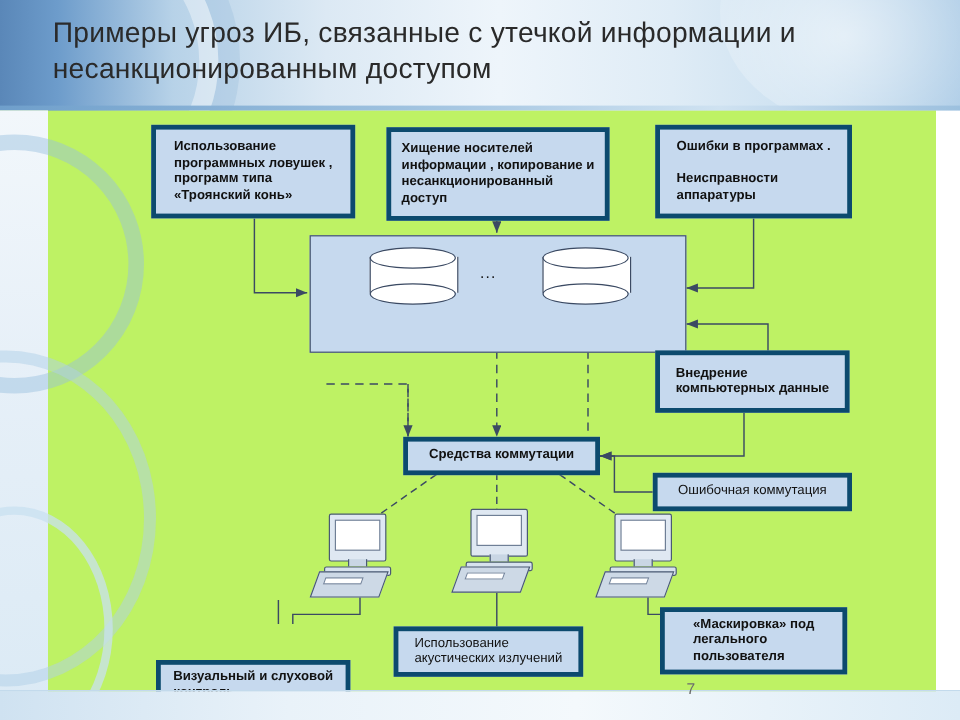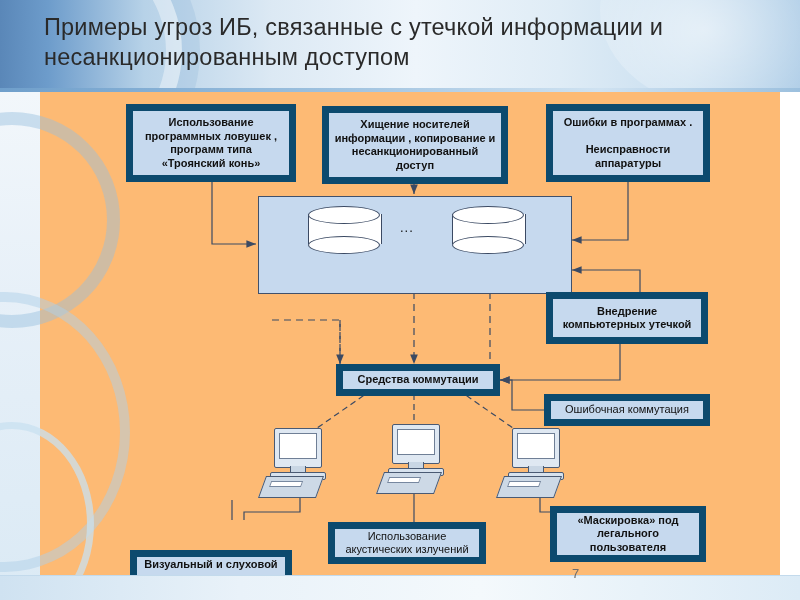--- a/index.html
+++ b/index.html
@@ -13,21 +13,21 @@
     font-family: "Liberation Sans", sans-serif;
     overflow: hidden;
     position: relative;
   }
 
   
   #slide {
     position: absolute;
     left: 0; top: 0;
     width: 780px; height: 600px;
-    background: #fdba74;
+    background: #bef264;
   }
   #header-band {
     position: absolute;
     left: 0; top: 0;
     width: 800px; height: 92px;
     background: linear-gradient(90deg,
        #5a87b8 0%, #6d9ccb 6%, #b7d2e8 18%, #dce9f4 34%,
        #eef5fb 52%, #dfecf6 70%, #c9dff0 86%, #a8c9e5 100%);
     overflow: hidden;
   }
@@ -119,25 +119,24 @@
   #wires {
     position: absolute;
     left: 0; top: 0;
     width: 800px; height: 486px;
   }
 
   .box {
     position: absolute;
     box-sizing: border-box;
     background: #c6d9ee;
-    border: 7px solid #0c4a6e;
+    border: 4px solid #0c4a6e;
     color: #111111;
     font-size: 11px;
     line-height: 13.5px;
-    text-align: center;
     display: flex;
     align-items: center;
     justify-content: center;
     padding: 3px 4px;
     white-space: pre-line;
     font-weight: bold;
   }
   .box.plain { font-weight: normal; }
 
   #center-panel {
@@ -322,21 +321,21 @@
       <div class="cyl-top"></div>
     </div>
     <div class="cylinder" style="left:452px;top:114px;">
       <div class="cyl-body"></div>
       <div class="cyl-bottom"></div>
       <div class="cyl-top"></div>
     </div>
     <div id="cyl-dots">...</div>
 
     <div class="box" style="left:546px;top:200px;width:162px;height:52px;">Внедрение
-компьютерных утечкой</div>
+компьютерных данные</div>
 
     <div class="box" style="left:336px;top:272px;width:164px;height:32px;">Средства коммутации</div>
 
     <div class="box plain" style="left:544px;top:302px;width:166px;height:32px;">Ошибочная коммутация</div>
 
     <div class="pc" style="left:262px;top:336px;">
       <div class="monitor-outer">
           <div class="monitor-screen"></div>
         </div>
       <div class="stand"></div>

